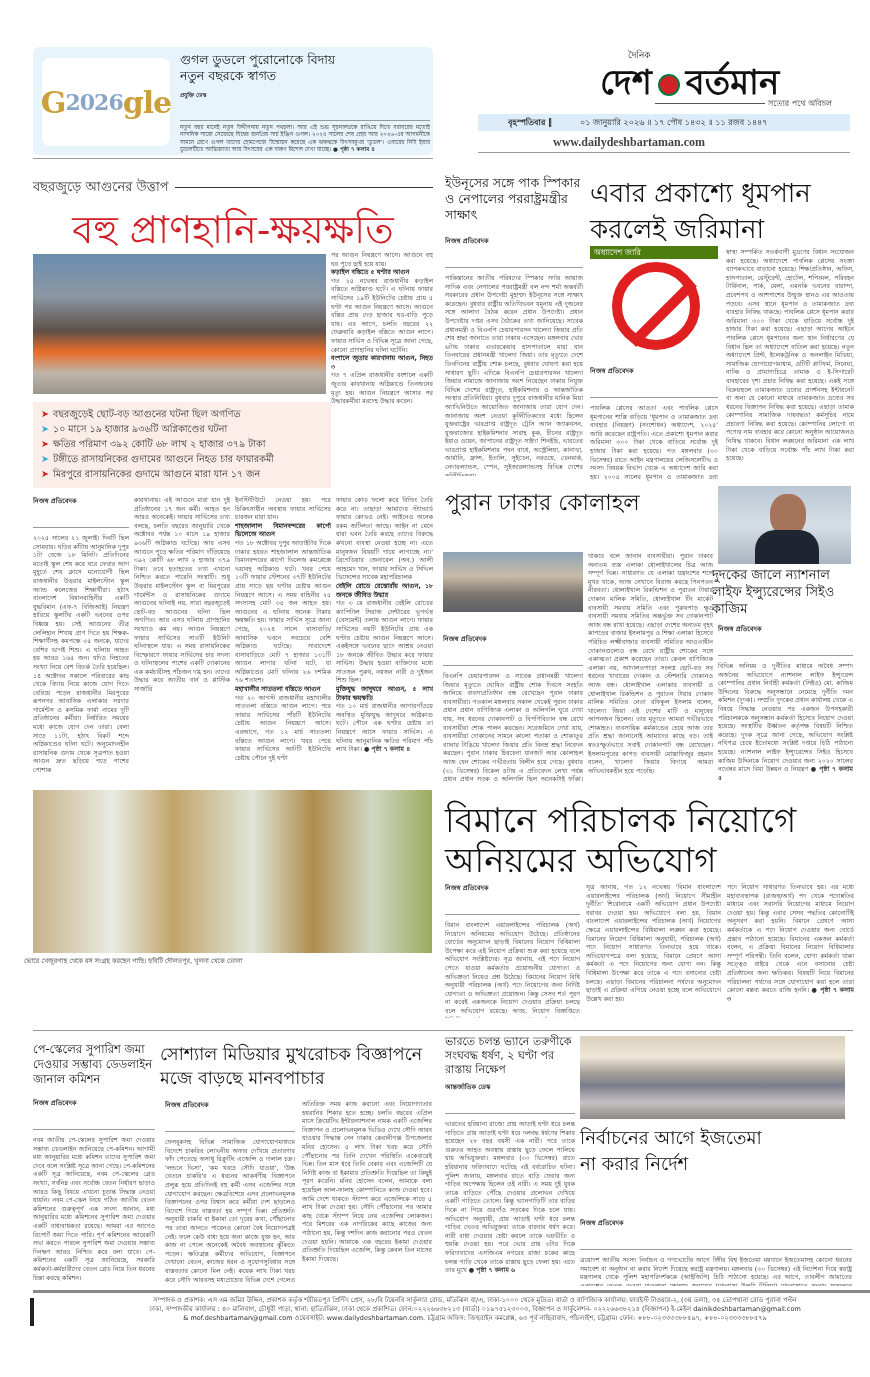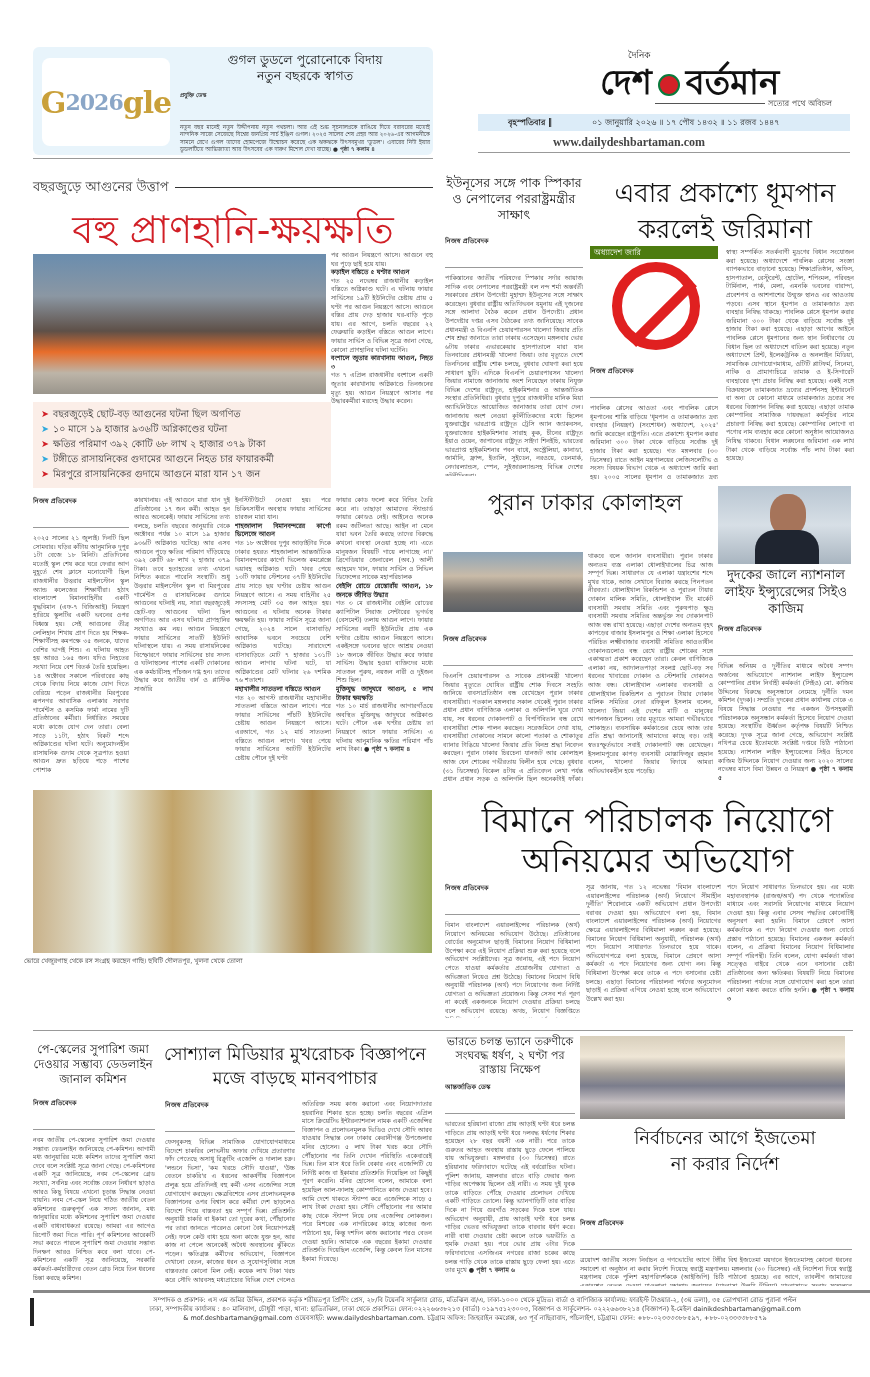--- a/index.html
+++ b/index.html
@@ -1,35 +1,35 @@
 <!DOCTYPE html>
 <html><head>
 <meta charset="utf-8">
 <style>
 *{box-sizing:border-box;margin:0;padding:0}
 body{width:870px;height:1377px;background:#fff;font-family:"DejaVu Serif",serif;color:#222;position:relative;overflow:hidden}
 .abs{position:absolute}
 .body-text{font-size:6.2px;line-height:8.6px;color:#333;text-align:justify;font-family:"DejaVu Sans",sans-serif}
 .byline{font-size:6.5px;font-weight:bold;color:#222;border-bottom:1px solid #999;padding-bottom:20px;margin-bottom:6px;font-family:"DejaVu Sans",sans-serif}
-.hl{font-family:"DejaVu Sans",sans-serif;text-align:center;color:#111;font-weight:normal}
+.hl{font-family:"DejaVu Sans",sans-serif;text-align:left;color:#111;font-weight:normal}
 .sub{font-weight:bold;color:#111}
 .more{font-weight:bold}
 
 #promo{left:33px;top:47px;width:400px;height:108px;background:#e8f4fb;border-radius:6px}
 #doodle{left:42px;top:58px;width:128px;height:88px;background:#fff;border-radius:8px;display:flex;align-items:center;justify-content:center}
 #doodle span{font-size:30px;font-weight:bold;color:#c9a03a;font-family:"DejaVu Serif",serif;letter-spacing:-1px}
 #doodle .n{color:#8aa6c7;font-size:22px}
 
 #mast-small{left:628px;top:48px;font-size:9px;color:#222;font-family:"DejaVu Sans",sans-serif}
 #mast-name{left:600px;top:56px;font-size:34px;font-weight:bold;color:#111;font-family:"DejaVu Sans",sans-serif;display:flex;align-items:center;gap:6px}
 #mast-logo{width:22px;height:22px;border-radius:50%;background:#d32027;border:2px solid #0a7a3c}
 #mast-tag{left:660px;top:97px;font-size:8px;color:#333;font-family:"DejaVu Sans",sans-serif}
 #mast-line{left:655px;top:103px;width:110px;border-top:1px solid #555}
 #datebar{left:478px;top:114px;width:372px;height:17px;background:#dcecf8;display:flex;align-items:center;font-size:8px;font-family:"DejaVu Sans",sans-serif}
-#datebar .d1{margin-left:30px;margin-right:40px;font-weight:bold}
+#datebar .d1{margin-left:30px;margin-right:28px;font-weight:bold}
 #web{left:553px;top:135px;font-size:12px;font-weight:bold;color:#444;font-family:"Liberation Serif",serif}
 .rule{border-top:1.5px solid #999}
 
 #kicker{left:33px;top:177px;font-size:13px;color:#333;font-family:"DejaVu Sans",sans-serif;display:flex;align-items:center;width:400px}
 #kicker::after{content:"";flex:1;border-top:1px solid #333;margin-left:6px}
 #fire-hl{left:33px;top:200px;width:400px;font-size:38px;color:#d11f26;font-family:"DejaVu Sans",sans-serif;text-align:center}
 #fire-photo{left:33px;top:254px;width:293px;height:140px;background:linear-gradient(180deg,#6a8dae 0%,#8b97a3 30%,#5e5048 55%,#e86d2a 70%,#bdb5a8 85%,#9a958c 100%)}
 #bullets{left:33px;top:402px;width:298px;height:86px;background:#fbeee8;padding:4px 8px;font-size:9.5px;line-height:15px;font-family:"DejaVu Sans",sans-serif;color:#333}
 #bullets .b{display:flex;gap:4px}
 #bullets .arr{font-weight:bold}

